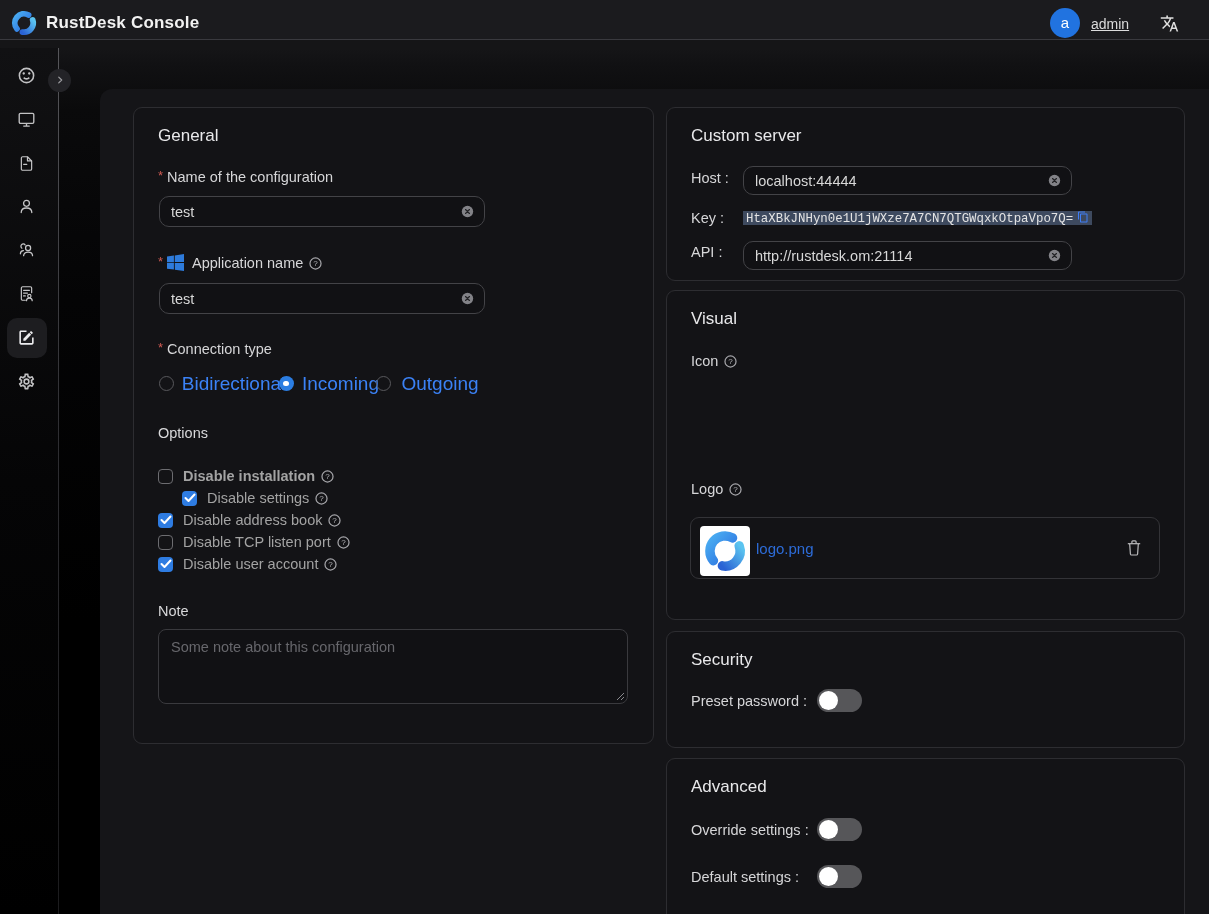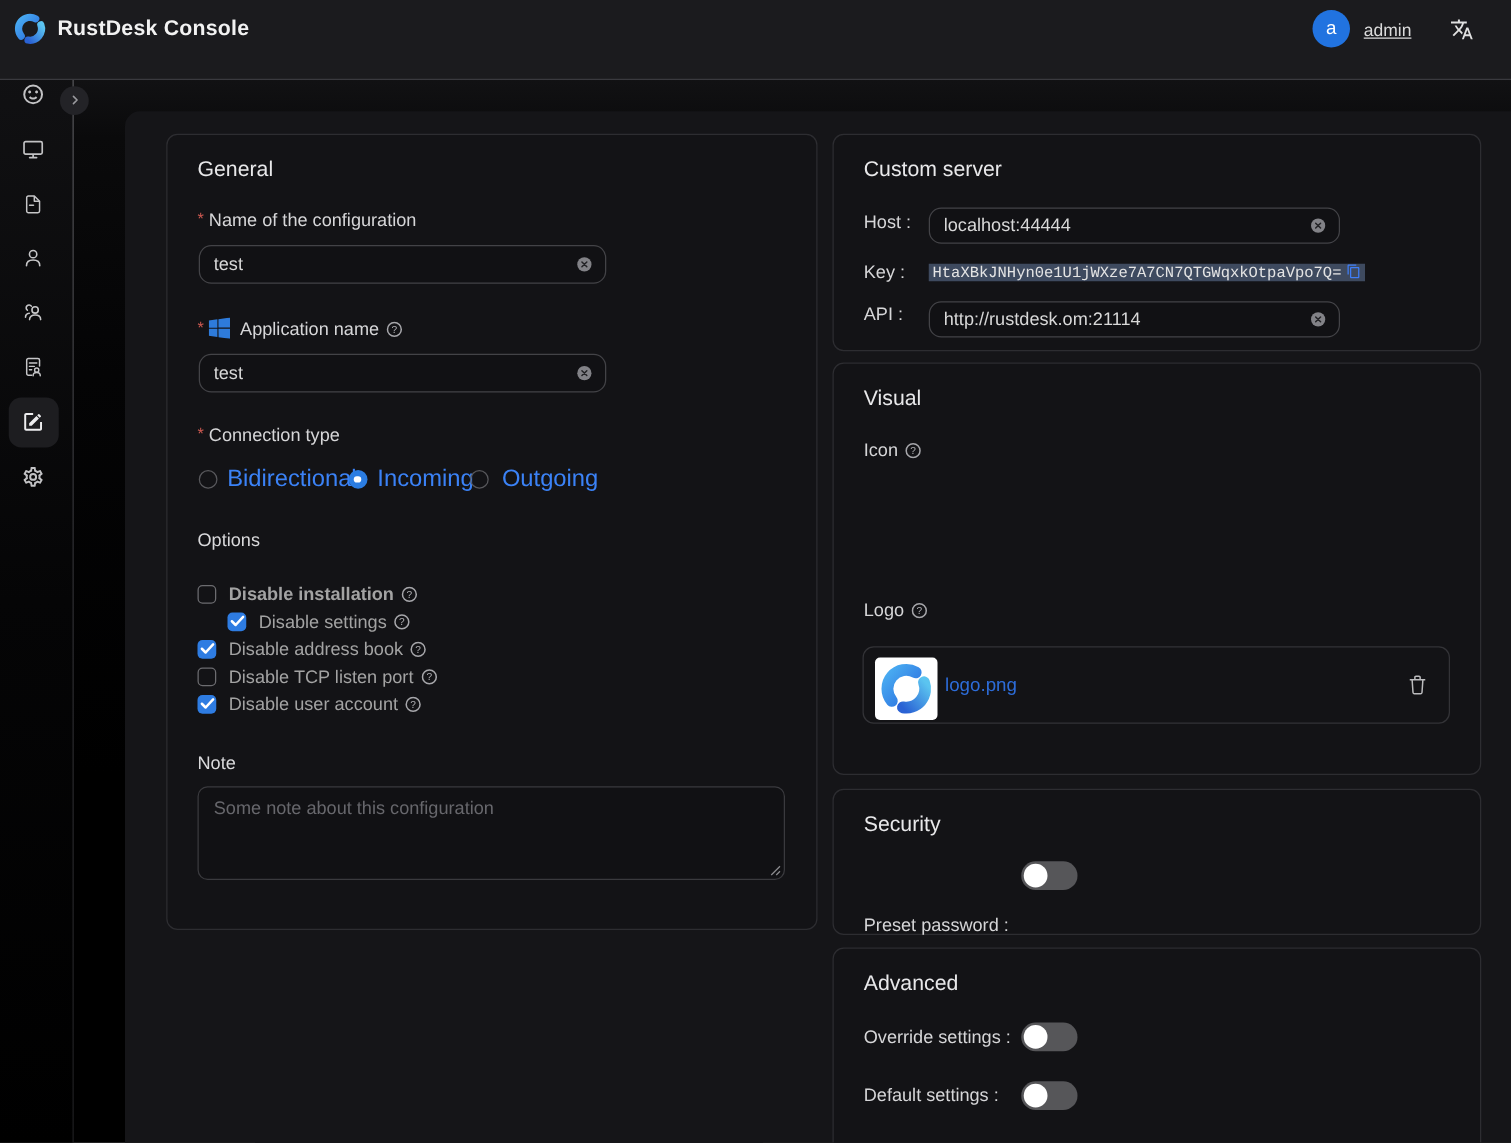--- a/index.html
+++ b/index.html
@@ -1,19 +1,19 @@
 <!DOCTYPE html>
 <html><head>
 <meta charset="utf-8">
 <style>
   * { margin:0; padding:0; box-sizing:border-box; }
   html,body { width:1209px; height:914px; overflow:hidden;
     background:linear-gradient(180deg, #151517 49px, #111113 65px, #0a0a0b 110px, #040405 300px, #000 620px);
     font-family:"Liberation Sans", sans-serif; }
-  #header { position:absolute; left:0; top:0; width:1209px; height:64px;
+  #header { position:absolute; left:0; top:0; width:1209px; height:40px;
     background:#1b1b1e; border-bottom:1px solid #3a3a3f; z-index:5; }
   #hlogo { position:absolute; left:10px; top:9px; }
   #htitle { position:absolute; left:46px; top:13px; font-size:17px; font-weight:700;
     color:#f2f2f2; letter-spacing:0.2px; }
   #avatar { position:absolute; left:1050px; top:8px; width:30px; height:30px;
     border-radius:50%; background:#2173e0; color:#fff; font-size:15px;
     text-align:center; line-height:30px; }
   #uname { position:absolute; left:1091px; top:15.5px; font-size:14px; color:#dcdcdc;text-decoration:underline; }
   #tricon { position:absolute; left:1160px; top:14px; }
 
@@ -258,21 +258,21 @@
       <svg class="trash" viewBox="0 0 14 16" fill="none" stroke="#bcbcbe" stroke-width="1.2">
         <path d="M2.7 4 L3.4 14 A1.2 1.2 0 0 0 4.6 15 H9.4 A1.2 1.2 0 0 0 10.6 14 L11.3 4"></path>
         <path d="M0.8 3.7 H13.2"></path>
         <path d="M4.9 3.4 V1.8 A0.9 0.9 0 0 1 5.8 0.9 H8.2 A0.9 0.9 0 0 1 9.1 1.8 V3.4"></path>
       </svg>
     </div>
   </div>
 
   <div class="card" id="cSecurity" style="left:566px; top:542px; width:519px; height:117px;">
     <div class="ctitle">Security</div>
-    <div class="lbl" style="left:24px; top:61px;margin-top:40px;">Preset password :</div>
+    <div class="lbl" style="left:24px; top:61px;">Preset password :</div>
     <div class="toggle" style="left:150px; top:57px;">
         <span class="knob"></span>
       </div>
   </div>
 
   <div class="card" id="cAdvanced" style="left:566px; top:669px; width:519px; height:220px;">
     <div class="ctitle">Advanced</div>
     <div class="lbl" style="left:24px; top:63px;">Override settings :</div>
     <div class="toggle" style="left:150px; top:59px;">
         <span class="knob"></span>

